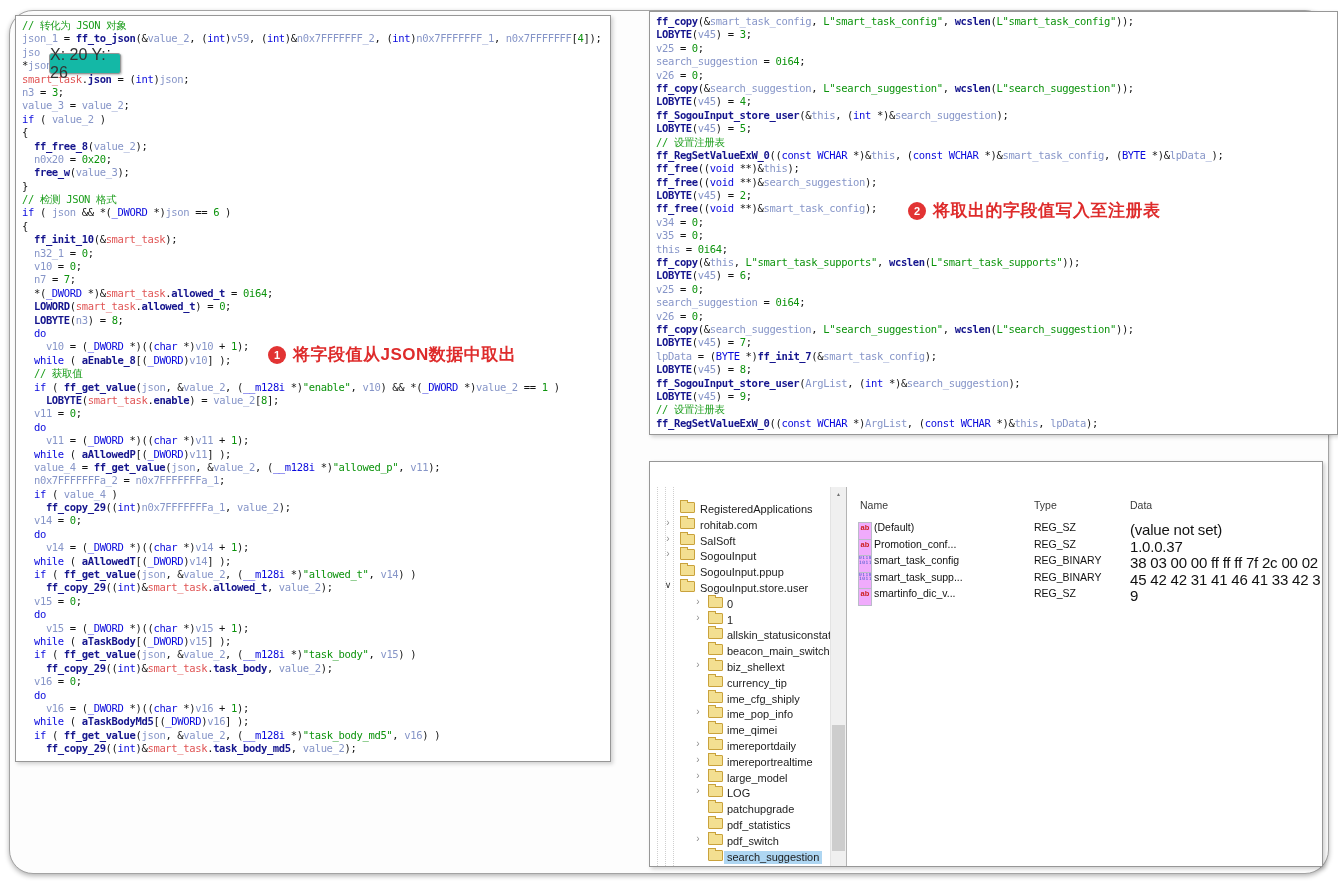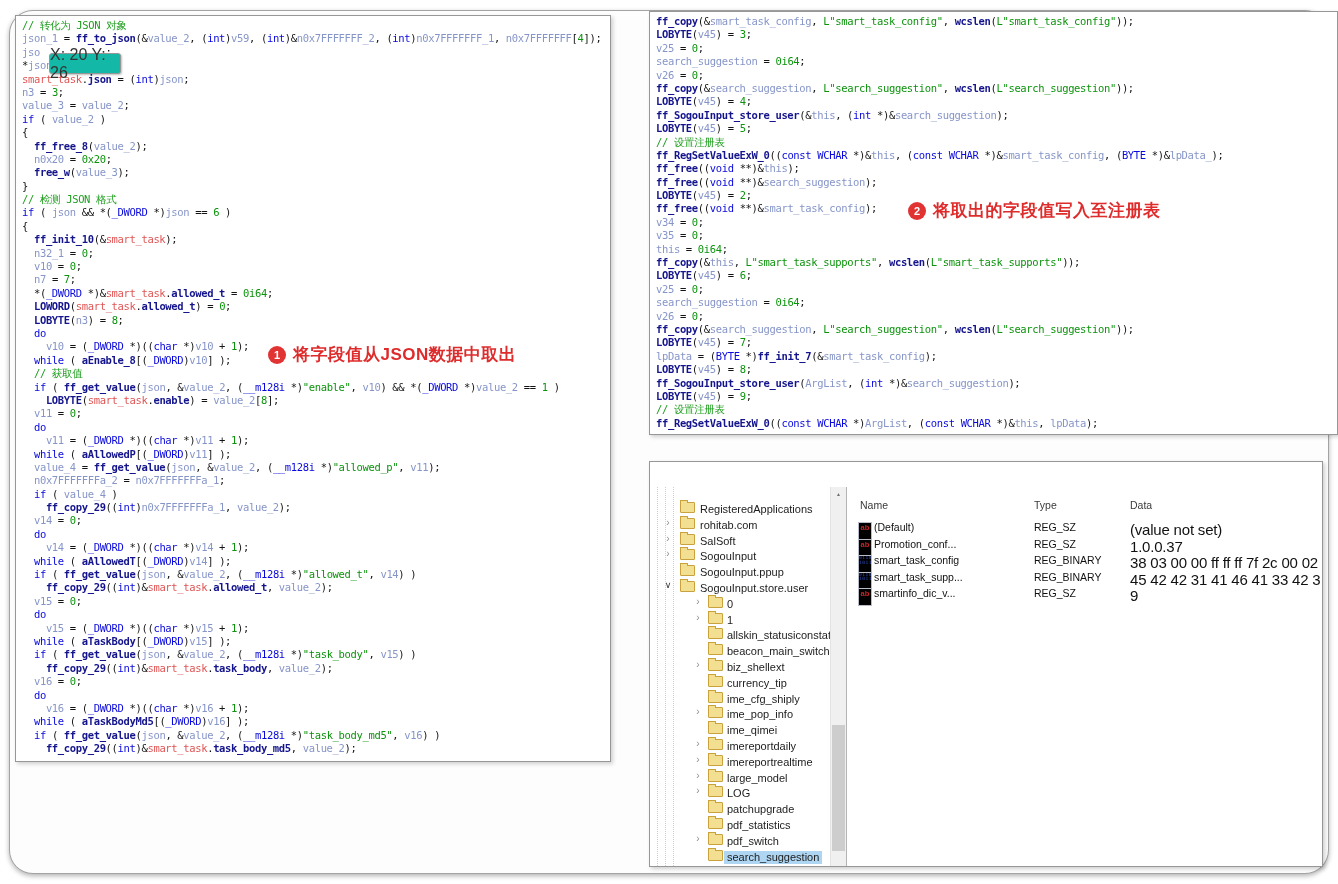--- a/index.html
+++ b/index.html
@@ -49,21 +49,21 @@
   .sb-up{height:15px;text-align:center;font-size:5px;line-height:15px;color:#707070;}
   .sb-thumb{position:absolute;left:1px;right:1px;top:238px;height:126px;background:#cdcdcd;}
 
   .reg-list{position:absolute;left:198px;top:0;right:0;bottom:0;font-size:10.5px;color:#111;overflow:hidden;}
   .list-header span{position:absolute;top:12px;color:#3a3a3a;}
   .lh-name{left:12px;} .lh-type{left:186px;} .lh-data{left:282px;}
   .list-row{position:absolute;left:0;right:0;height:16.6px;}
   .list-row span{position:absolute;top:1px;white-space:nowrap;}
   .c-name{left:26px;} .c-type{left:186px;}
   .c-data{left:282px;right:2px;overflow:hidden;font-size:15px;letter-spacing:-.2px;}
-  .c-icon{left:10px;top:2px !important;width:14px;height:18px;border:1px solid #b9bcc9;background:#000000;box-sizing:border-box;}
+  .c-icon{left:10px;top:2px !important;width:14px;height:18px;border:1px solid #b9bcc9;background:#f0abfc;box-sizing:border-box;}
   .ic-sz{color:#cc2222;font-weight:bold;font-size:7.5px;line-height:9px;text-align:center;}
   .ic-bin{font-family:"DejaVu Sans Mono",monospace;font-size:4.5px;line-height:4.5px;color:#3350c8;text-align:center;letter-spacing:.5px;overflow:hidden;}
 </style>
 </head>
 <body>
 
 <div class="canvas">
   <div class="card">
 
     <section class="panel" id="panel-left">

